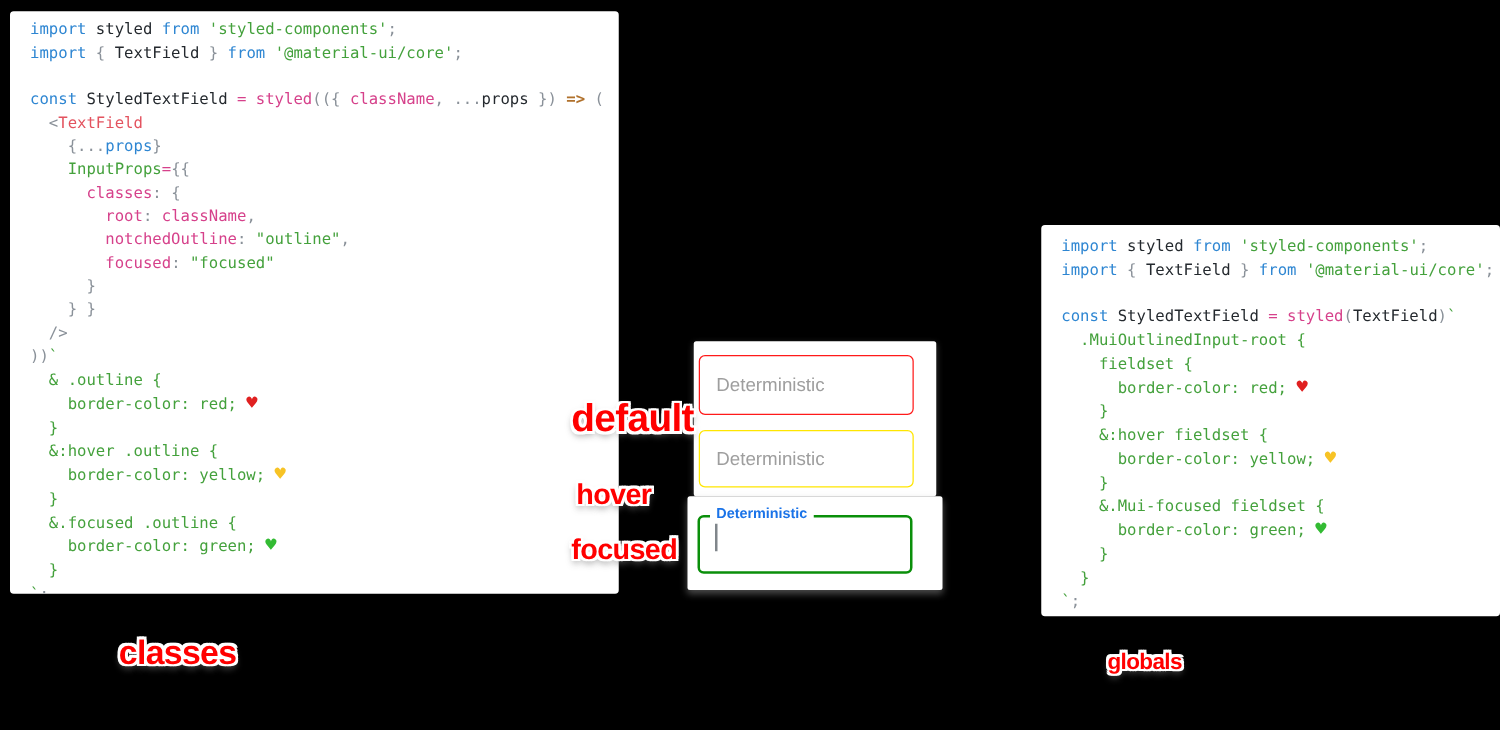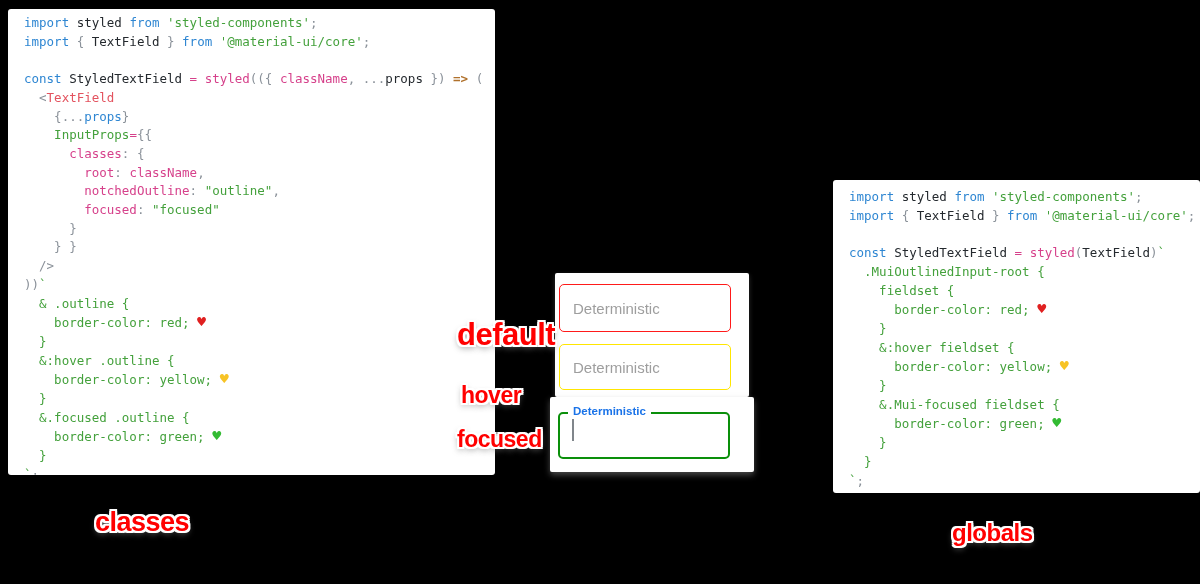--- a/index.html
+++ b/index.html
@@ -61,21 +61,21 @@
     font-family:"Liberation Sans",sans-serif;font-weight:bold;letter-spacing:-.5px;
     text-shadow:
       -2px -2px 0 #fff, 2px -2px 0 #fff, -2px 2px 0 #fff, 2px 2px 0 #fff,
       -2px 0 0 #fff, 2px 0 0 #fff, 0 -2px 0 #fff, 0 2px 0 #fff,
       0 3px 6px rgba(120,120,120,.9);
   }
   #annot-default{left:457px;top:281px;font-size:31px;margin-top:36px;}
   #annot-hover{left:461px;top:356px;font-size:23px;margin-top:26px;}
   #annot-focused{left:457px;top:426px;font-size:23px;}
   #caption-classes{left:95px;top:507px;font-size:27px;}
-  #caption-globals{left:952px;top:519px;font-size:24px;}
+  #caption-globals{left:886px;top:519px;font-size:18px;}
 </style>
 </head>
 <body>
 
 <div class="panel code" id="left-code-panel"><div class="code-line"><span class="tok-kw">import</span><span class="tok-id"> styled </span><span class="tok-kw">from</span><span class="tok-id"> </span><span class="tok-grn">'styled-components'</span><span class="tok-punct">;</span></div><div class="code-line"><span class="tok-kw">import</span><span class="tok-id"> </span><span class="tok-punct">{</span><span class="tok-id"> TextField </span><span class="tok-punct">}</span><span class="tok-id"> </span><span class="tok-kw">from</span><span class="tok-id"> </span><span class="tok-grn">'@material-ui/core'</span><span class="tok-punct">;</span></div><div class="code-line">&nbsp;</div><div class="code-line"><span class="tok-kw">const</span><span class="tok-id"> StyledTextField </span><span class="tok-pink">=</span><span class="tok-id"> </span><span class="tok-pink">styled</span><span class="tok-punct">((</span><span class="tok-punct">{</span><span class="tok-id"> </span><span class="tok-pink">className</span><span class="tok-punct">,</span><span class="tok-id"> </span><span class="tok-punct">...</span><span class="tok-id">props</span><span class="tok-id"> </span><span class="tok-punct">}</span><span class="tok-punct">)</span><span class="tok-id"> </span><span class="tok-arrow">=&gt;</span><span class="tok-id"> </span><span class="tok-punct">(</span></div><div class="code-line"><span class="tok-id">  </span><span class="tok-punct">&lt;</span><span class="tok-tag">TextField</span></div><div class="code-line"><span class="tok-id">    </span><span class="tok-punct">{</span><span class="tok-punct">...</span><span class="tok-kw">props</span><span class="tok-punct">}</span></div><div class="code-line"><span class="tok-id">    </span><span class="tok-grn">InputProps</span><span class="tok-pink">=</span><span class="tok-punct">{{</span></div><div class="code-line"><span class="tok-id">      </span><span class="tok-pink">classes</span><span class="tok-punct">: </span><span class="tok-punct">{</span></div><div class="code-line"><span class="tok-id">        </span><span class="tok-pink">root</span><span class="tok-punct">: </span><span class="tok-pink">className</span><span class="tok-punct">,</span></div><div class="code-line"><span class="tok-id">        </span><span class="tok-pink">notchedOutline</span><span class="tok-punct">: </span><span class="tok-grn">"outline"</span><span class="tok-punct">,</span></div><div class="code-line"><span class="tok-id">        </span><span class="tok-pink">focused</span><span class="tok-punct">: </span><span class="tok-grn">"focused"</span></div><div class="code-line"><span class="tok-punct">      }</span></div><div class="code-line"><span class="tok-punct">    } }</span></div><div class="code-line"><span class="tok-punct">  /&gt;</span></div><div class="code-line"><span class="tok-punct">))</span><span class="tok-grn">`</span></div><div class="code-line"><span class="tok-grn">  &amp; .outline {</span></div><div class="code-line"><span class="tok-grn">    border-color: red; </span><span class="tok-heart-red">♥</span></div><div class="code-line"><span class="tok-grn">  }</span></div><div class="code-line"><span class="tok-grn">  &amp;:hover .outline {</span></div><div class="code-line"><span class="tok-grn">    border-color: yellow; </span><span class="tok-heart-yellow">♥</span></div><div class="code-line"><span class="tok-grn">  }</span></div><div class="code-line"><span class="tok-grn">  &amp;.focused .outline {</span></div><div class="code-line"><span class="tok-grn">    border-color: green; </span><span class="tok-heart-green">♥</span></div><div class="code-line"><span class="tok-grn">  }</span></div><div class="code-line"><span class="tok-grn">`</span><span class="tok-punct">;</span></div></div>
 
 <div class="panel code" id="right-code-panel"><div class="code-line"><span class="tok-kw">import</span><span class="tok-id"> styled </span><span class="tok-kw">from</span><span class="tok-id"> </span><span class="tok-grn">'styled-components'</span><span class="tok-punct">;</span></div><div class="code-line"><span class="tok-kw">import</span><span class="tok-id"> </span><span class="tok-punct">{</span><span class="tok-id"> TextField </span><span class="tok-punct">}</span><span class="tok-id"> </span><span class="tok-kw">from</span><span class="tok-id"> </span><span class="tok-grn">'@material-ui/core'</span><span class="tok-punct">;</span></div><div class="code-line">&nbsp;</div><div class="code-line"><span class="tok-kw">const</span><span class="tok-id"> StyledTextField </span><span class="tok-pink">=</span><span class="tok-id"> </span><span class="tok-pink">styled</span><span class="tok-punct">(</span><span class="tok-id">TextField</span><span class="tok-punct">)</span><span class="tok-grn">`</span></div><div class="code-line"><span class="tok-grn">  .MuiOutlinedInput-root {</span></div><div class="code-line"><span class="tok-grn">    fieldset {</span></div><div class="code-line"><span class="tok-grn">      border-color: red; </span><span class="tok-heart-red">♥</span></div><div class="code-line"><span class="tok-grn">    }</span></div><div class="code-line"><span class="tok-grn">    &amp;:hover fieldset {</span></div><div class="code-line"><span class="tok-grn">      border-color: yellow; </span><span class="tok-heart-yellow">♥</span></div><div class="code-line"><span class="tok-grn">    }</span></div><div class="code-line"><span class="tok-grn">    &amp;.Mui-focused fieldset {</span></div><div class="code-line"><span class="tok-grn">      border-color: green; </span><span class="tok-heart-green">♥</span></div><div class="code-line"><span class="tok-grn">    }</span></div><div class="code-line"><span class="tok-grn">  }</span></div><div class="code-line"><span class="tok-grn">`</span><span class="tok-punct">;</span></div></div>
 
 <div class="panel" id="fields-panel-a">
   <input class="tf" id="tf-default" type="text" placeholder="Deterministic" style="">

